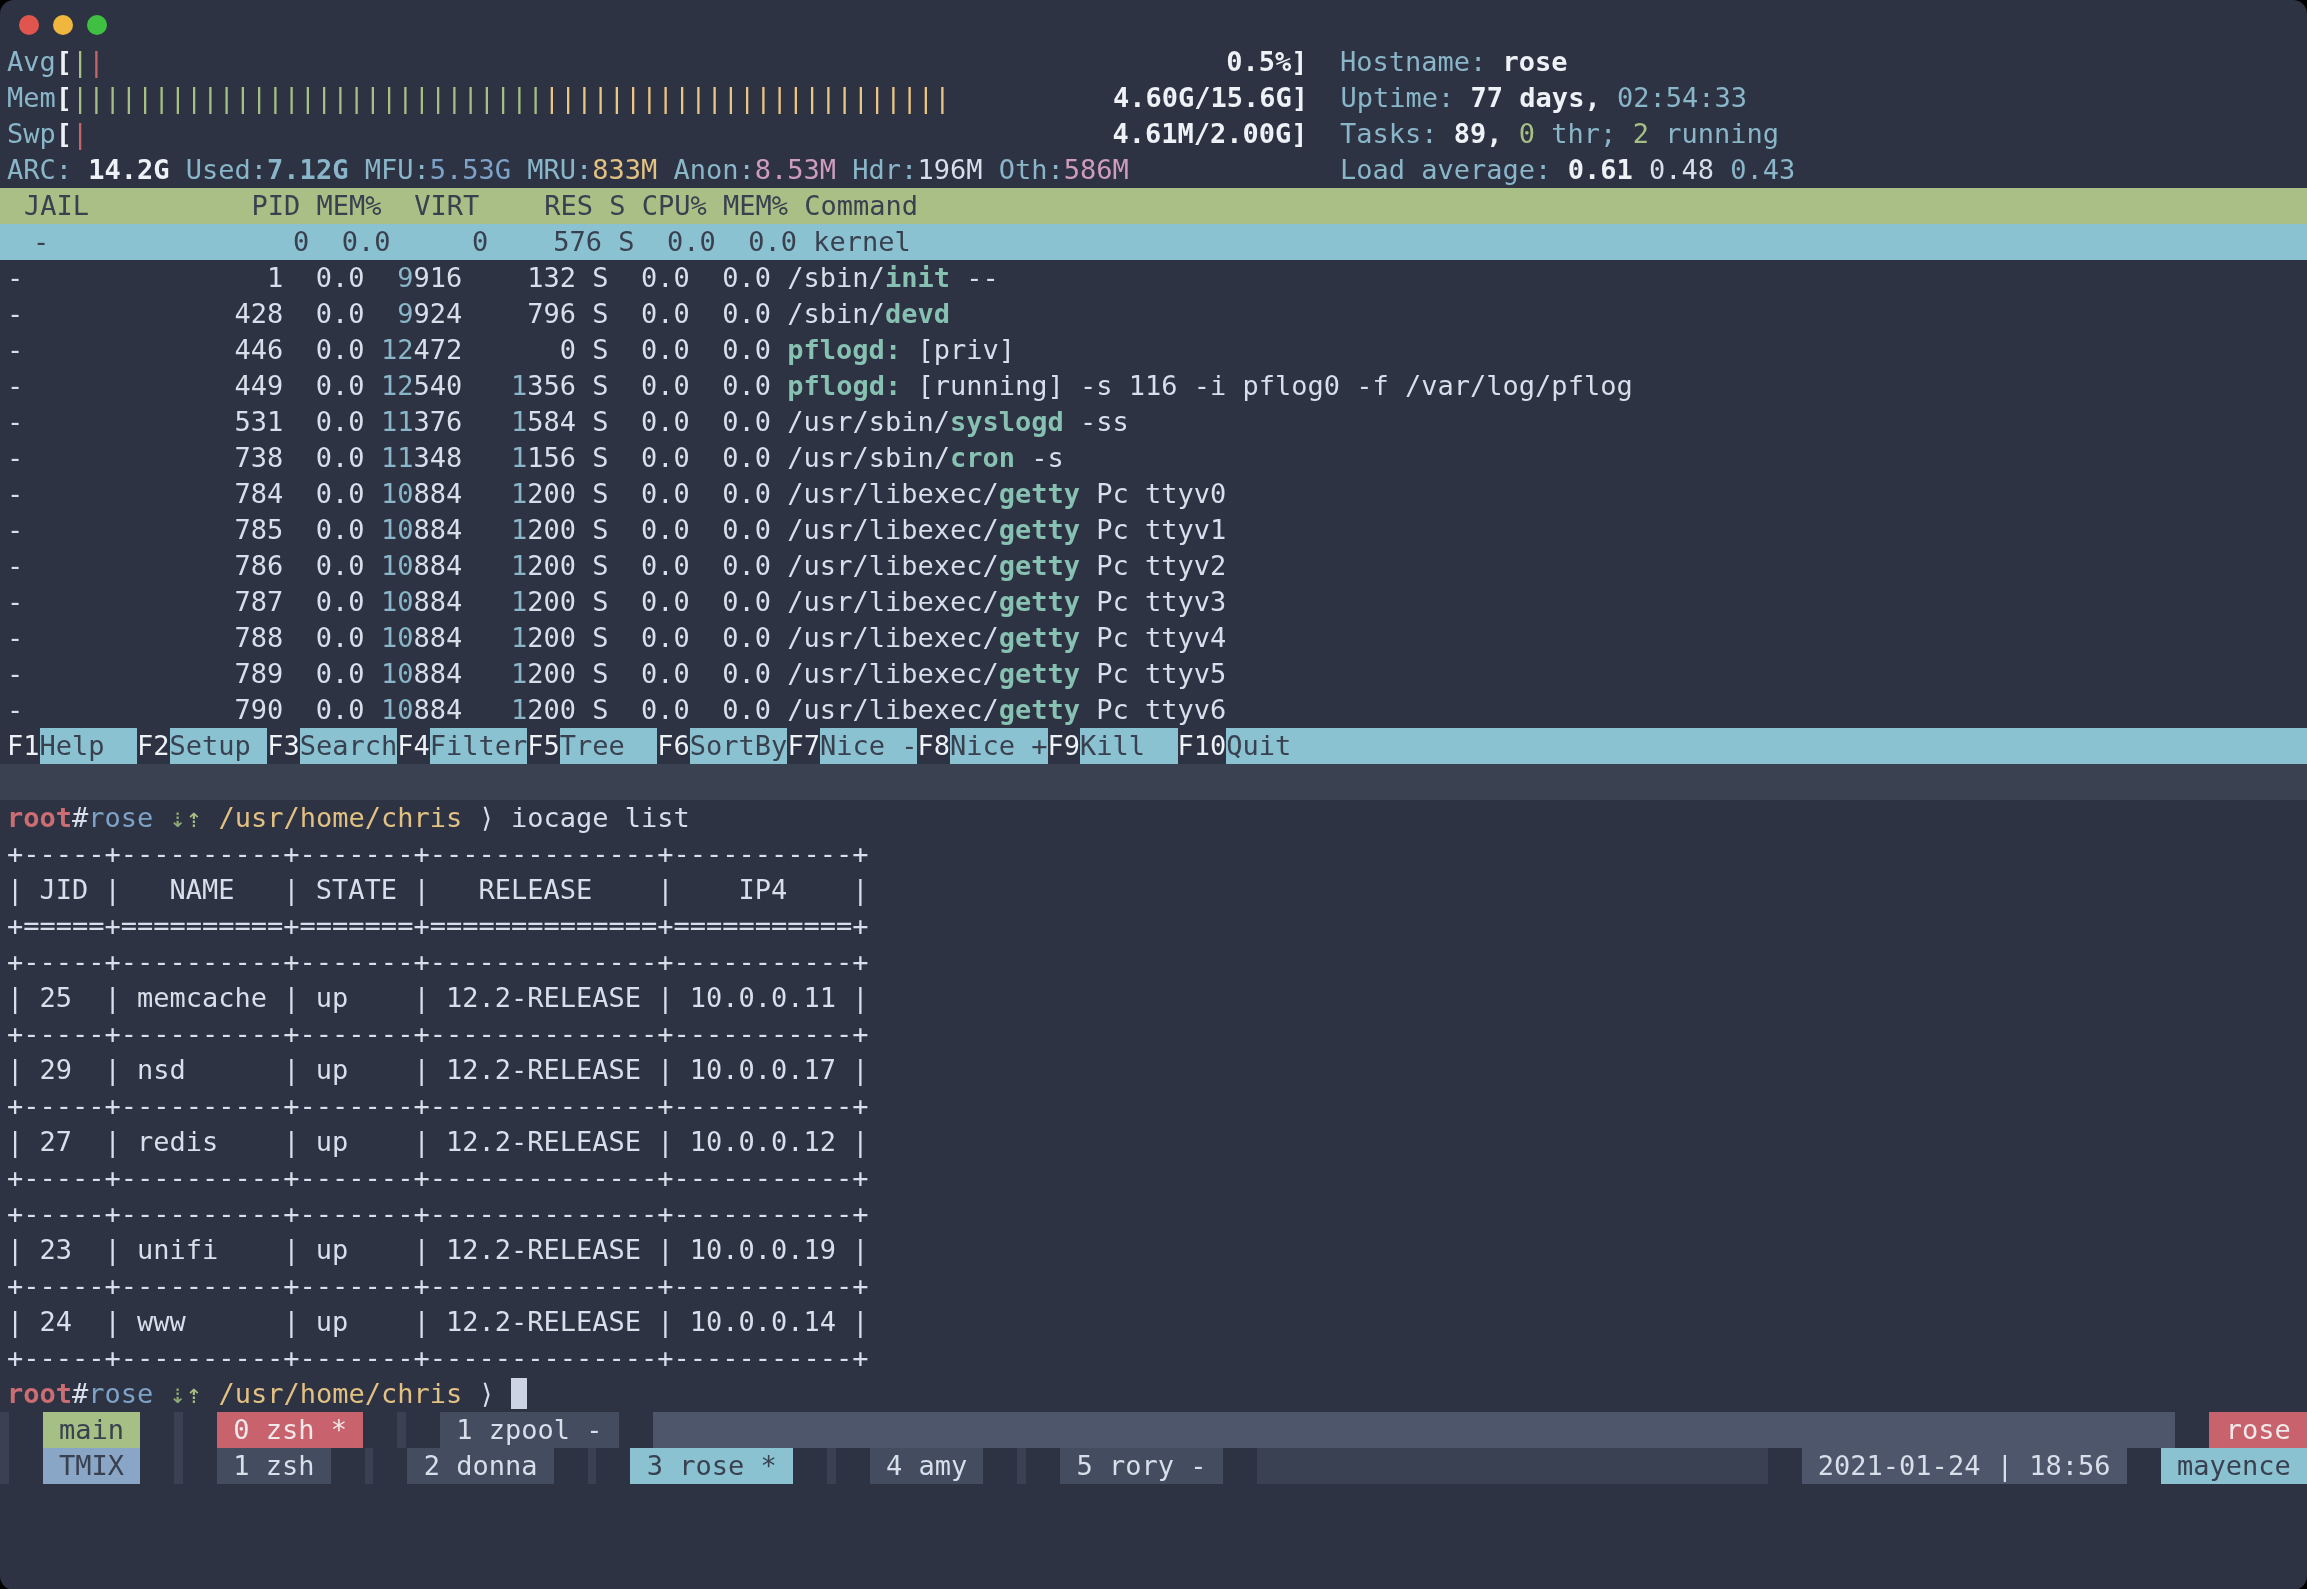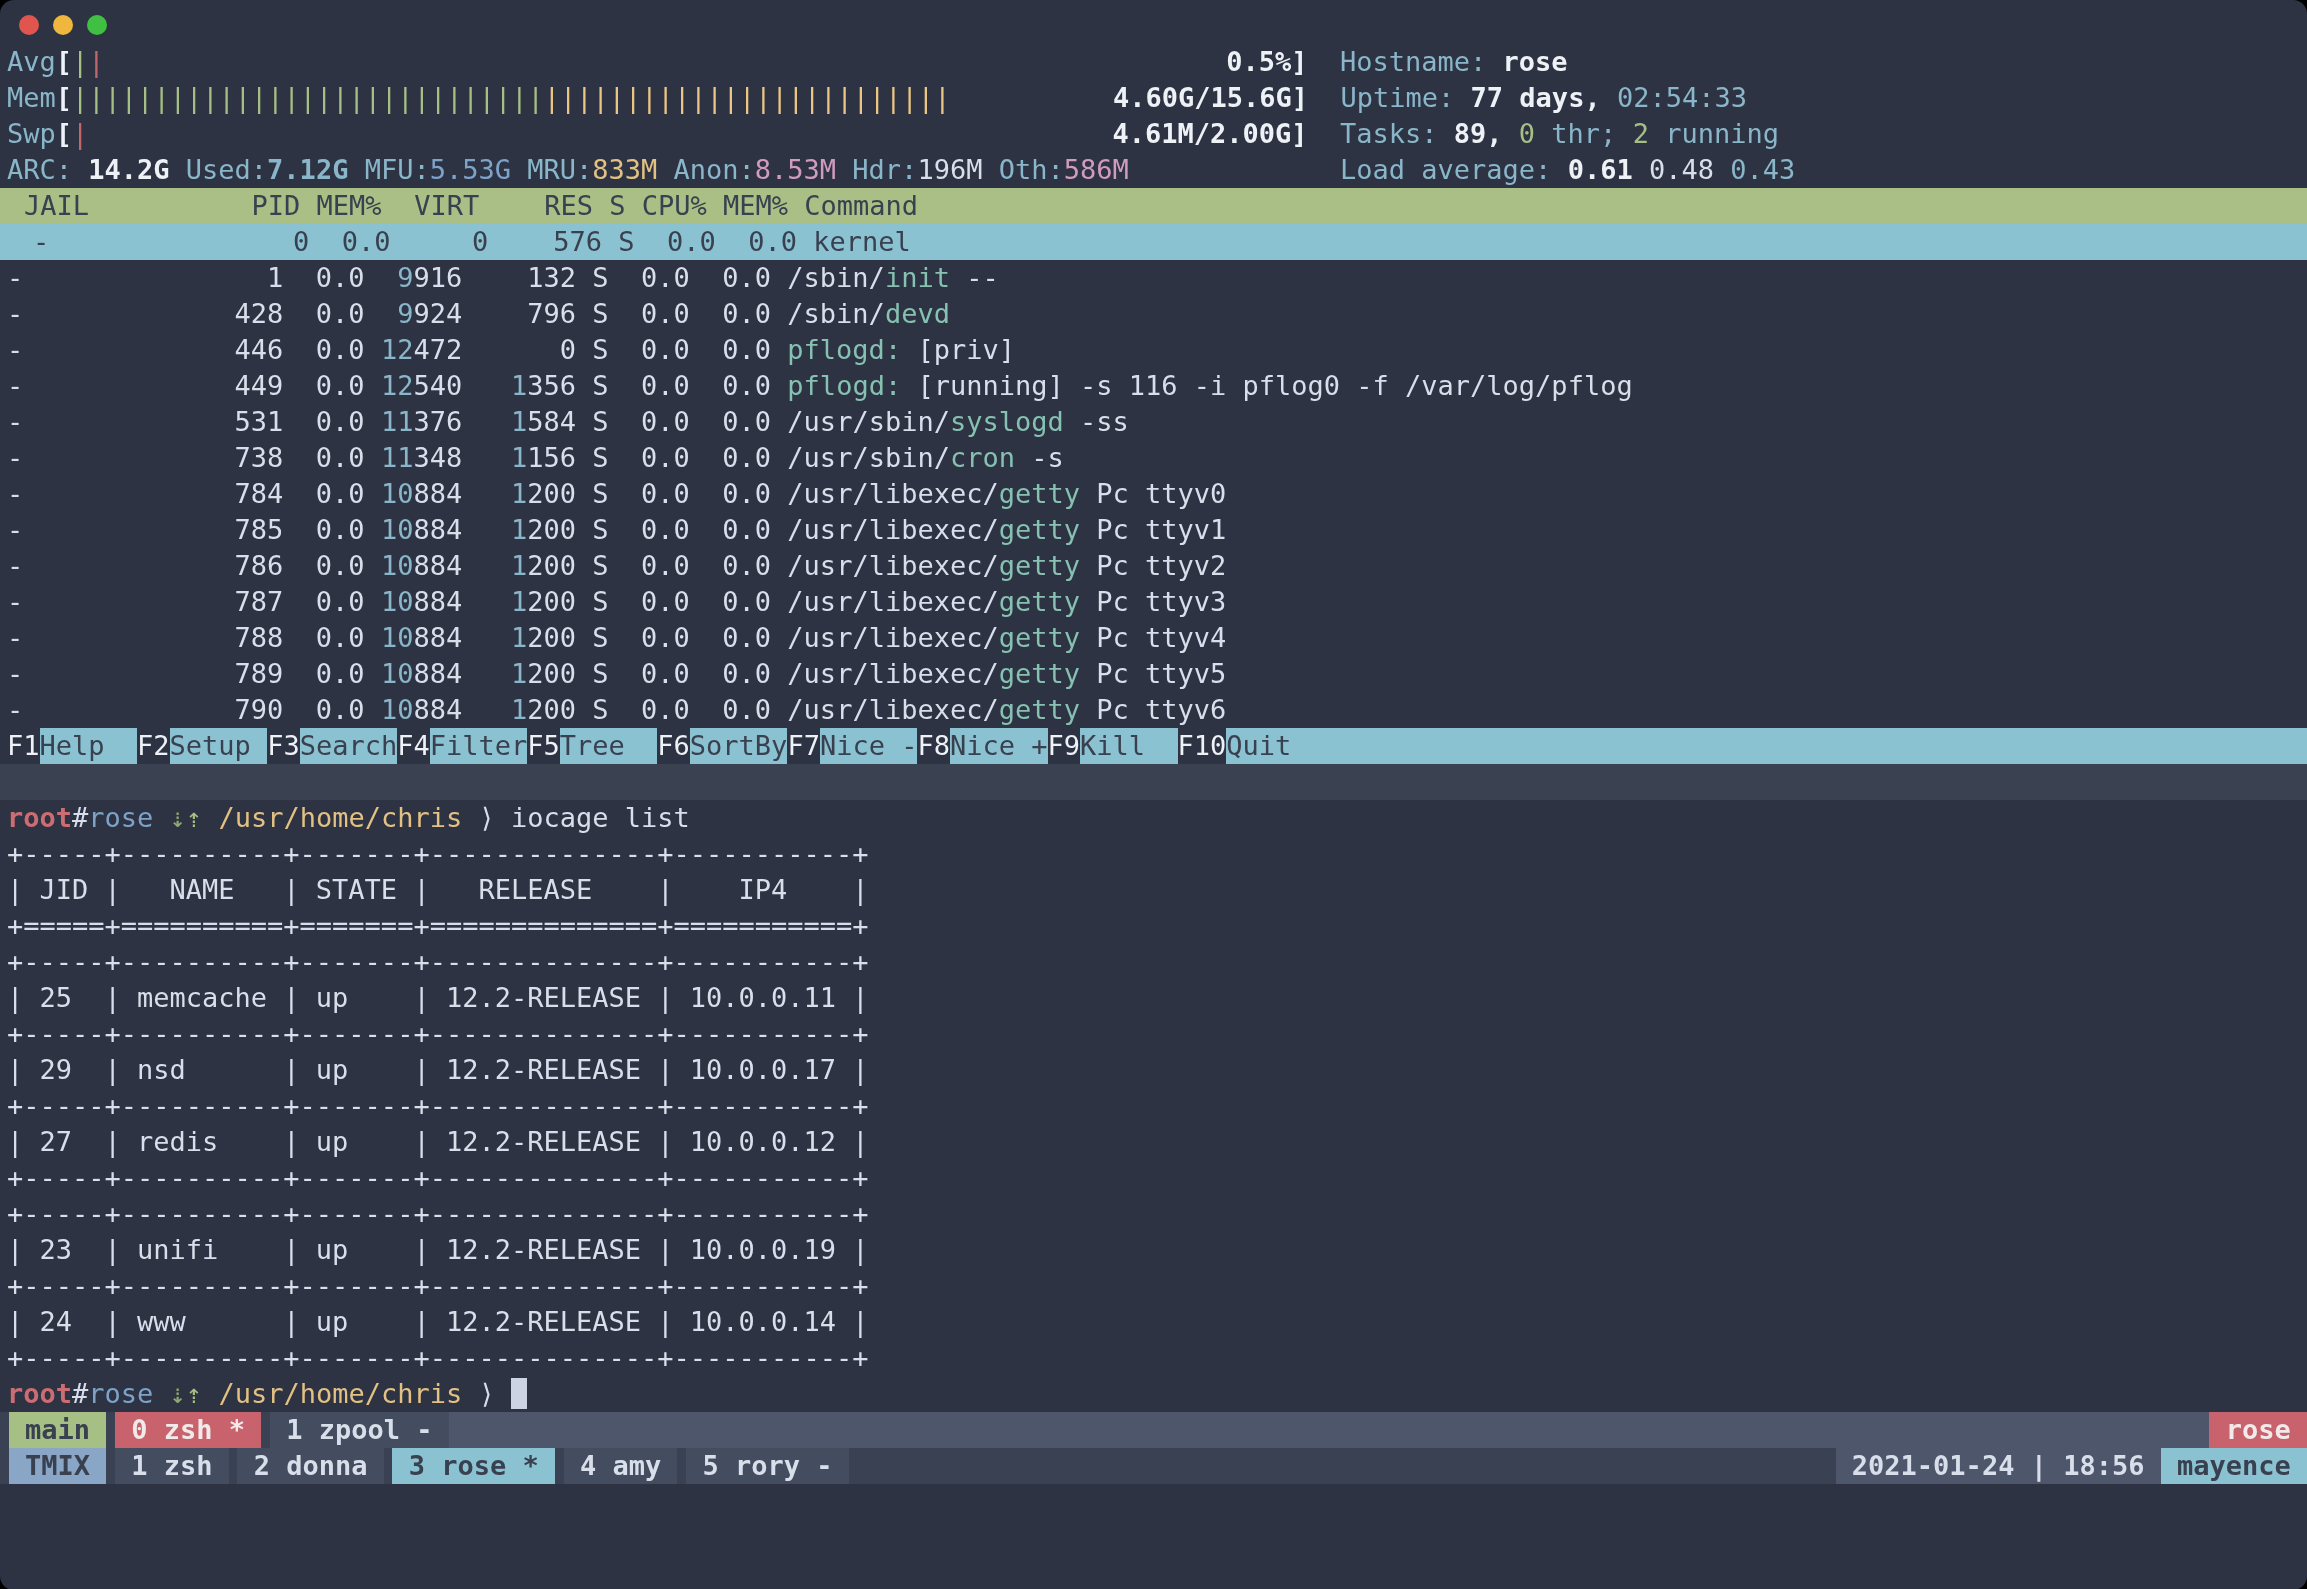--- a/index.html
+++ b/index.html
@@ -21,33 +21,33 @@
   .s-fg{color:var(--fg);}
   .s-wb{color:var(--wb);font-weight:bold;}
   .s-cyan{color:var(--cyan);}
   .s-cyanb{color:var(--cyan);font-weight:bold;}
   .s-blue{color:var(--blue);}
   .s-red{color:var(--red);font-weight:bold;}
   .s-yellow{color:var(--yellow);}
   .s-green{color:var(--green);}
   .s-greendim{color:var(--greendim);}
   .s-pink{color:var(--pink);}
-  .s-hl{color:var(--teal);font-weight:normal;}
+  .s-hl{color:var(--teal);font-weight:bold;}
   .b-G{color:var(--green);}
   .b-Y{color:var(--baryellow);}
   .b-R{color:var(--barred);}
   
   .fbar{display:flex;height:var(--lh);white-space:pre;}
   .fbar .fkey{color:var(--wb);background:var(--bg);}
   .fbar .flabel{color:var(--darktext);background:var(--sel);}
   .fbar .flast{flex:1;}
   
   .cursor{background:var(--cursor);color:var(--cursor);}
   
-  .srow{display:flex;height:var(--lh);white-space:pre;font-weight:bold;align-items:stretch;}
+  .srow{display:flex;height:var(--lh);white-space:pre;font-weight:normal;align-items:stretch;gap:34px;}
   .srow span{display:block;line-height:var(--lh);}
   .lead{width:8.7px;background:var(--gap);}
   .gapseg{width:8.7px;background:var(--gap);}
   .chip-green{background:var(--green);color:var(--darktext);}
   .chip-red{background:var(--chipred);color:var(--chipwhite);}
   .chip-slate{background:var(--chipslate);color:var(--fg);}
   .chip-cyan{background:var(--sel);color:var(--darktext);}
   .chip-blue{background:var(--tmixblue);color:var(--darktext);}
   .fill1{flex:1;background:var(--row1fill);}
   .fill2{flex:1;background:var(--gap);}

